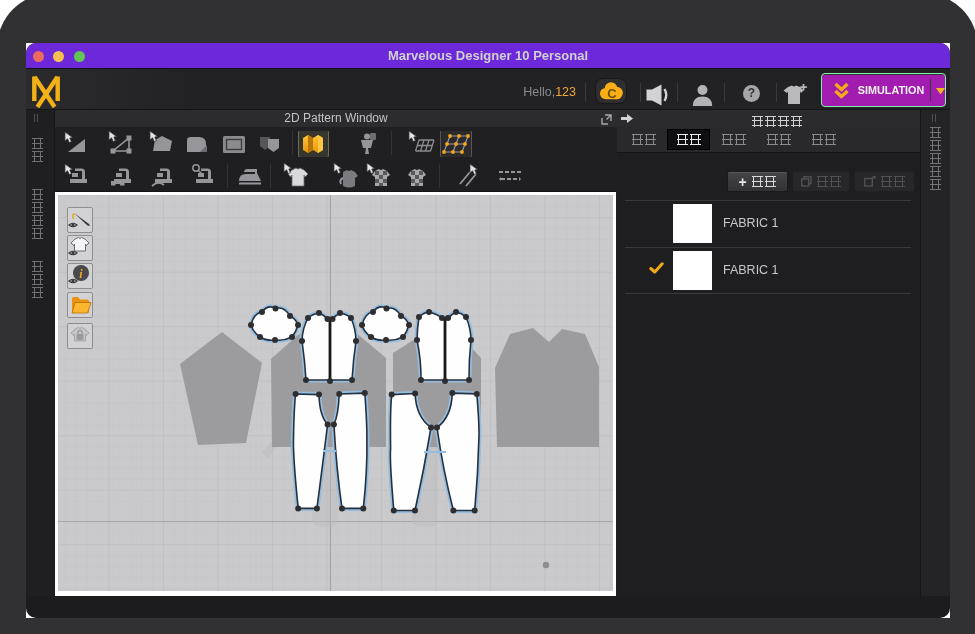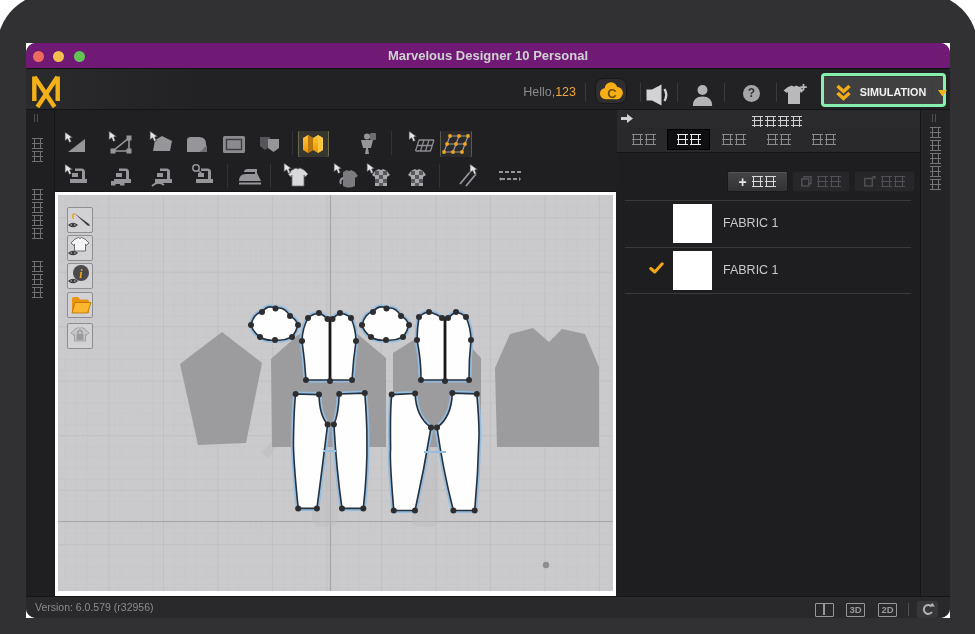--- a/index.html
+++ b/index.html
@@ -2,21 +2,21 @@
 <html><head><meta charset="utf-8">
 <style>
 html,body{margin:0;padding:0;width:975px;height:634px;overflow:hidden;background:#fff;
  font-family:"Liberation Sans",sans-serif;}
 *{box-sizing:border-box;}
 .abs{position:absolute;}
 #frame{position:absolute;left:-3px;top:-7px;width:981px;height:700px;background:#313134;border-radius:55px;}
 #app{position:absolute;left:26px;top:43px;width:924px;height:575px;background:#fff;}
 #win{position:absolute;inset:0;border-radius:10px;overflow:hidden;background:#1c1c1e;}
 
-#tbar{position:absolute;left:0;top:0;width:924px;height:26px;background:#701a75;border-bottom:1px solid #111;}
+#tbar{position:absolute;left:0;top:0;width:924px;height:26px;background:#6d28d9;border-bottom:1px solid #111;}
 .light{position:absolute;top:7.5px;width:11px;height:11px;border-radius:50%;}
 #ttl{position:absolute;left:0;top:0;width:100%;height:26px;line-height:26px;text-align:center;
  font-size:13px;font-weight:bold;color:#d0d1d2;}
 
 #hdr{position:absolute;left:0;top:26px;width:924px;height:41px;
  background:#222225;border-bottom:1px solid #151517;}
 .hsep{position:absolute;top:40px;width:1px;height:19px;background:#3a3a3d;}
 .zh{display:inline-block;width:11px;height:11px;margin:0 1px;
  background:linear-gradient(currentColor,currentColor) 0 0/11px 1.1px,
  linear-gradient(currentColor,currentColor) 0 4.9px/11px 1.1px,
@@ -103,21 +103,21 @@
   </svg>
 
   <div class="abs" style="left:717px;top:42px;width:17px;height:17px;border-radius:50%;background:#a6a6a8;
     text-align:center;font-weight:bold;font-size:12px;color:#333335;line-height:17px">?</div>
 
   <svg class="abs" style="left:756px;top:40px" width="26" height="23" viewBox="0 0 26 23">
     <path d="M6 4 L10 2.5 Q12 4.5 14 2.5 L18 4 L21.5 7.5 L19 10 L18 8.5 L18 21 L6 21 L6 8.5 L5 10 L1.5 7.5 Z" fill="#b9b9bb"></path>
     <path d="M21.5 1 v6.5 M18.2 4.2 h6.6" stroke="#b9b9bb" stroke-width="1.8"></path>
   </svg>
 
-  <div class="abs" style="left:795px;top:30px;width:125px;height:34px;background:#404040;border:3px solid #86efac;border-radius:4px;box-shadow:inset 0 1px 0 #343437">
+  <div class="abs" style="left:795px;top:30px;width:125px;height:34px;background:#a21caf;border:1px solid #86efac;border-radius:4px;box-shadow:inset 0 1px 0 #343437">
     <svg class="abs" style="left:12px;top:8px" width="15" height="18" viewBox="0 0 15 18">
       <g stroke="#f2ac18" stroke-width="3.4" fill="none">
         <path d="M1.5 2 L7.5 7.5 L13.5 2"></path>
             <path d="M1.5 9 L7.5 14.5 L13.5 9"></path>
       </g>
     </svg>
     <span class="abs" style="left:31px;top:0;width:76px;height:32px;line-height:32px;text-align:center;font-size:10.8px;font-weight:bold;color:#f2f2f3">SIMULATION</span>
     <div class="abs" style="left:108px;top:5px;width:1px;height:22px;background:#3a3a3d"></div>
     <svg class="abs" style="left:114px;top:13.5px" width="9" height="6.5" viewBox="0 0 9 6.5">
           <polygon points="0,0 9,0 4.5,6.5" fill="#f0b41e"></polygon>
@@ -155,20 +155,23 @@
             <span class="zh"></span>
             <span class="zh"></span>
             <span class="zh"></span>
             <span class="zh"></span>
           </div>
         </div>
     <div class="abs" style="left:11px;top:4px;width:4px;height:8px;border-left:1.5px solid #515154;border-right:1.5px solid #515154"></div>
   </div>
 
   <div id="pane">
+    <div id="phead">2D Pattern Window<svg class="abs" style="left:546px;top:3.5px" width="11" height="11" viewBox="0 0 11 11">
+            <path d="M1 4 v6 h6 M4 1 h6 v6 M10 1 L5.5 5.5" stroke="#a8a8aa" stroke-width="1.4" fill="none"></path>
+          </svg></div>
     <div id="tb1">
       <svg class="abs" style="left:7px;top:4px" width="550" height="26" viewBox="0 0 550 26">
         <defs>
           <g id="cur">
                 <polygon points="0,0 0,9 2.6,6.8 4.2,10.6 6.4,9.6 4.8,6 7.6,5.6" fill="#e4e4e6" stroke="#3a3a3c" stroke-width="0.8"></polygon>
               </g>
           <linearGradient id="amb" x1="0" y1="0" x2="0" y2="1">
                 <stop offset="0" stop-color="#ffc63a"></stop>
                 <stop offset="1" stop-color="#e9960a"></stop>
               </linearGradient>
@@ -533,27 +536,14 @@
 <div class="abs" style="left:8px;top:183px;width:286px;height:1px;background:#3a3a3d"></div>
 <div class="abs" style="left:56px;top:94px;width:39px;height:39px;background:#fff"></div>
 <div class="abs" style="left:106px;top:106px;font-size:12.5px;color:#c9c9cb">FABRIC 1</div>
 <div class="abs" style="left:56px;top:141px;width:39px;height:39px;background:#fff"></div>
 <div class="abs" style="left:106px;top:153px;font-size:12.5px;color:#c9c9cb">FABRIC 1</div>
 <svg class="abs" style="left:32px;top:152px" width="15" height="12" viewBox="0 0 15 12">
           <path d="M1.8 6.5 L5.8 10 L13.2 1.8" stroke="#f0a818" stroke-width="3" fill="none" stroke-linecap="round" stroke-linejoin="round"></path>
         </svg>
       </div>
 
-  <div id="sbar">
-        <div class="abs" style="left:9px;top:0;line-height:21px">Version: 6.0.579 (r32956)</div>
-<div class="mini" style="left:788.5px;top:6px;width:19px;height:14px">
-          <div style="position:absolute;left:7.5px;top:0;width:1.5px;height:11px;background:#98989a"></div>
-        </div>
-<div class="mini" style="left:820px;top:6px;width:19px;height:14px;line-height:11px">3D</div>
-<div class="mini" style="left:852px;top:6px;width:19px;height:14px;line-height:11px">2D</div>
-<div class="abs" style="left:881.5px;top:6px;width:1px;height:13px;background:#515154"></div>
-<div class="abs" style="left:891px;top:4px;width:21px;height:17px;background:#37373a;border-radius:3px"><svg width="21" height="17" viewBox="0 0 21 17">
-            <path d="M14.5 5.2 A4.5 4.5 0 1 0 15 11" stroke="#b2b2b4" stroke-width="2" fill="none"></path>
-            <polygon points="12.5,5.5 18,5.5 15.2,1.8" fill="#b2b2b4"></polygon>
-          </svg></div>
-      </div>
 </div>
   </div>
 
 </body></html>

